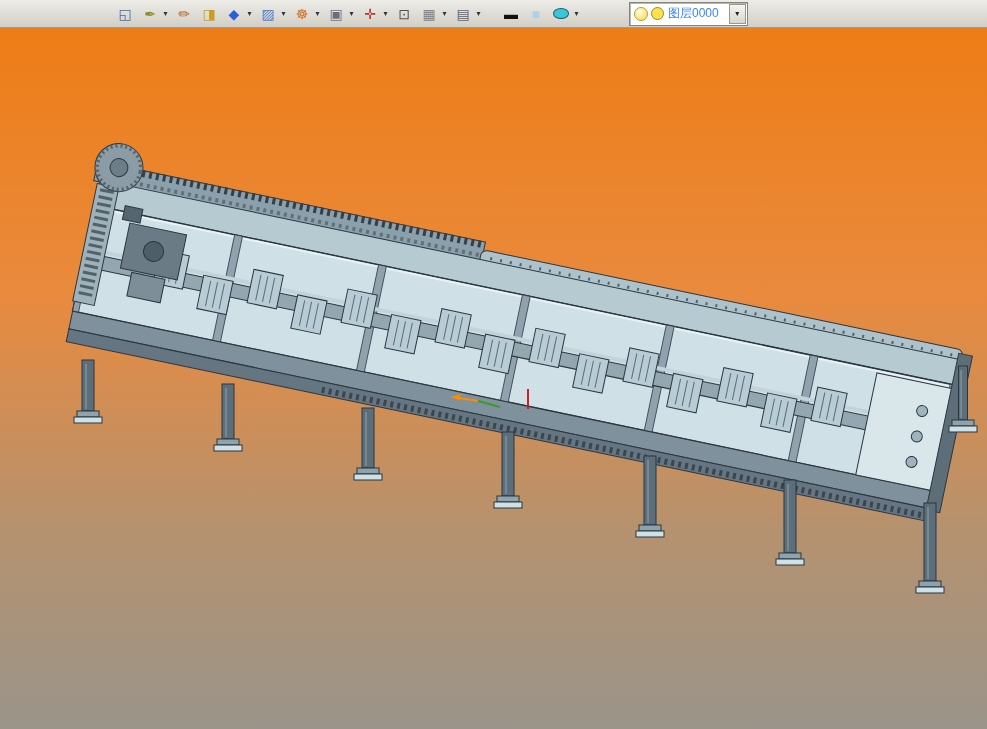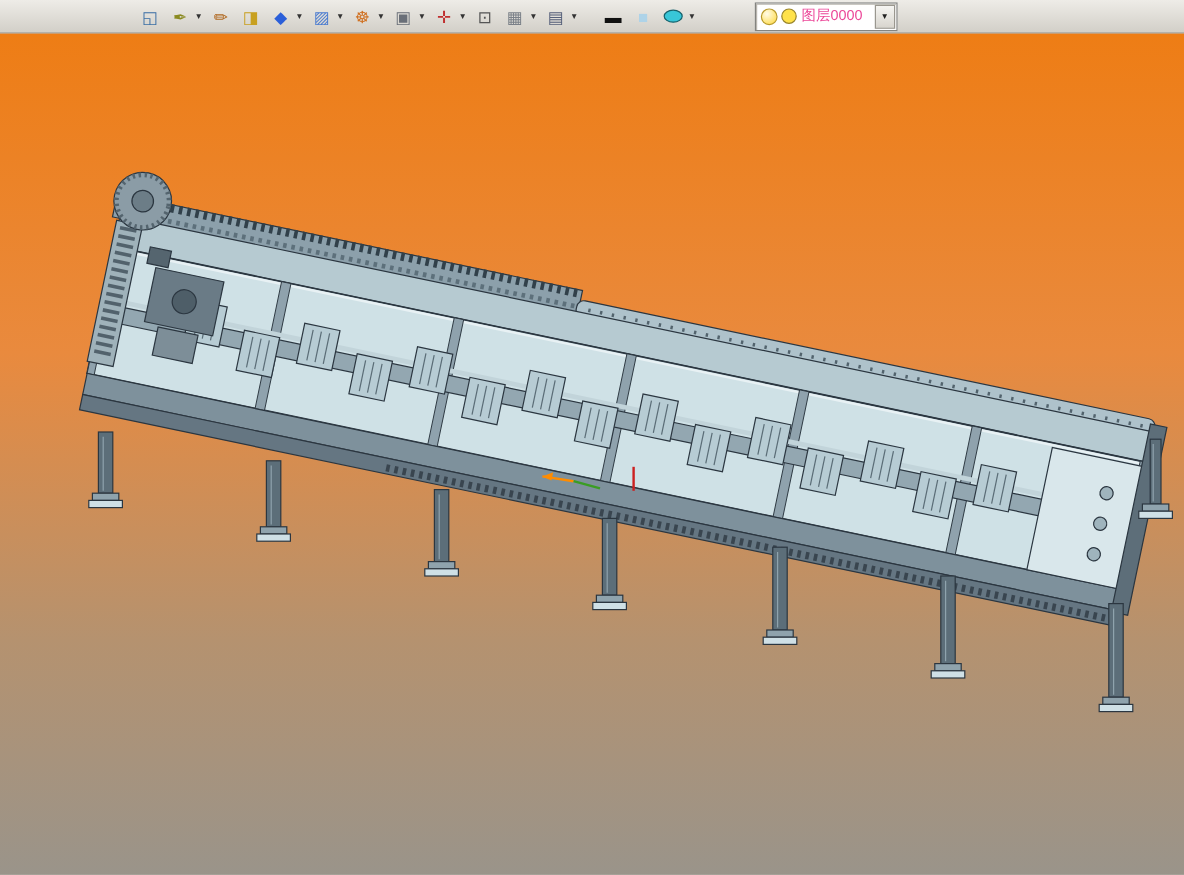--- a/index.html
+++ b/index.html
@@ -40,21 +40,21 @@
   }
   .bulb{
     width:12px;height:12px;border-radius:50%;
     background:radial-gradient(circle at 35% 30%, #fffce8, #ffd83a);
     border:1px solid #b89a2a;margin-right:3px;flex:none;
   }
   .layer-swatch{
     width:11px;height:11px;border-radius:50%;
     background:#ffe24a;border:1px solid #98842a;margin-right:4px;flex:none;
   }
-  .combo-label{font-size:12px;color:#ec4899;padding-right:10px;white-space:nowrap;}
+  .combo-label{font-size:12px;color:#3b82f6;padding-right:10px;white-space:nowrap;}
   .combo-dd{
     width:15px;height:18px;flex:none;
     background:linear-gradient(#f6f5f2,#d8d5ce);
     border:1px solid #9a978f;
     font-size:8px;text-align:center;line-height:18px;color:#222;cursor:default;
   }
 
   
   .viewport{
     position:absolute;top:28px;left:0;width:987px;height:701px;

